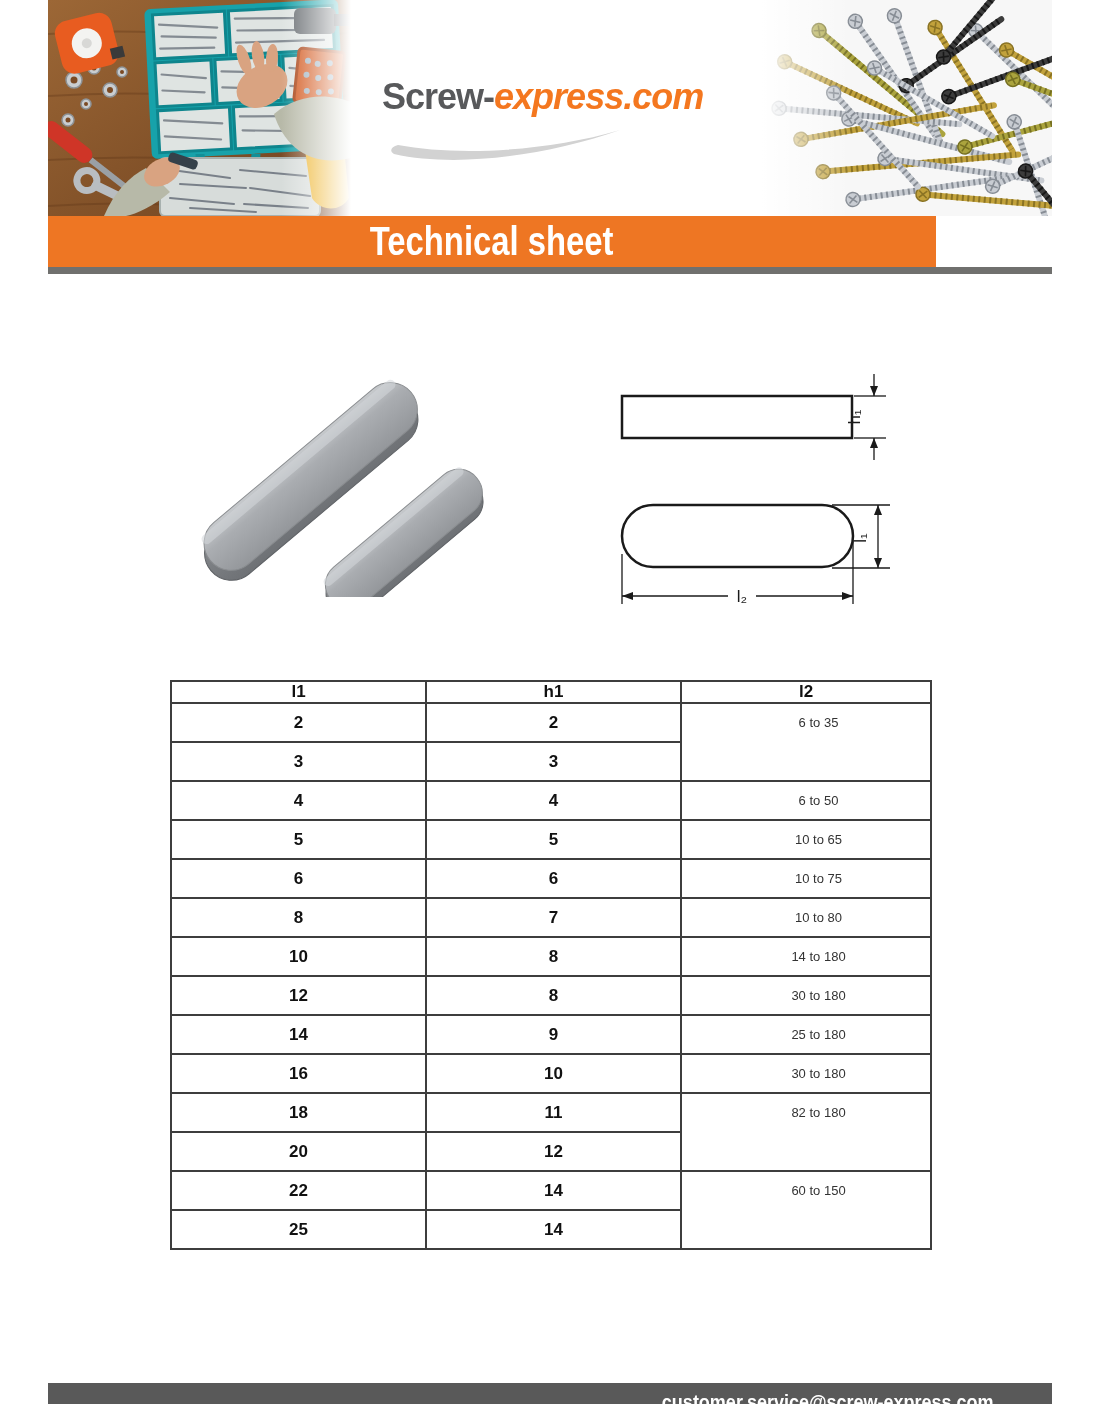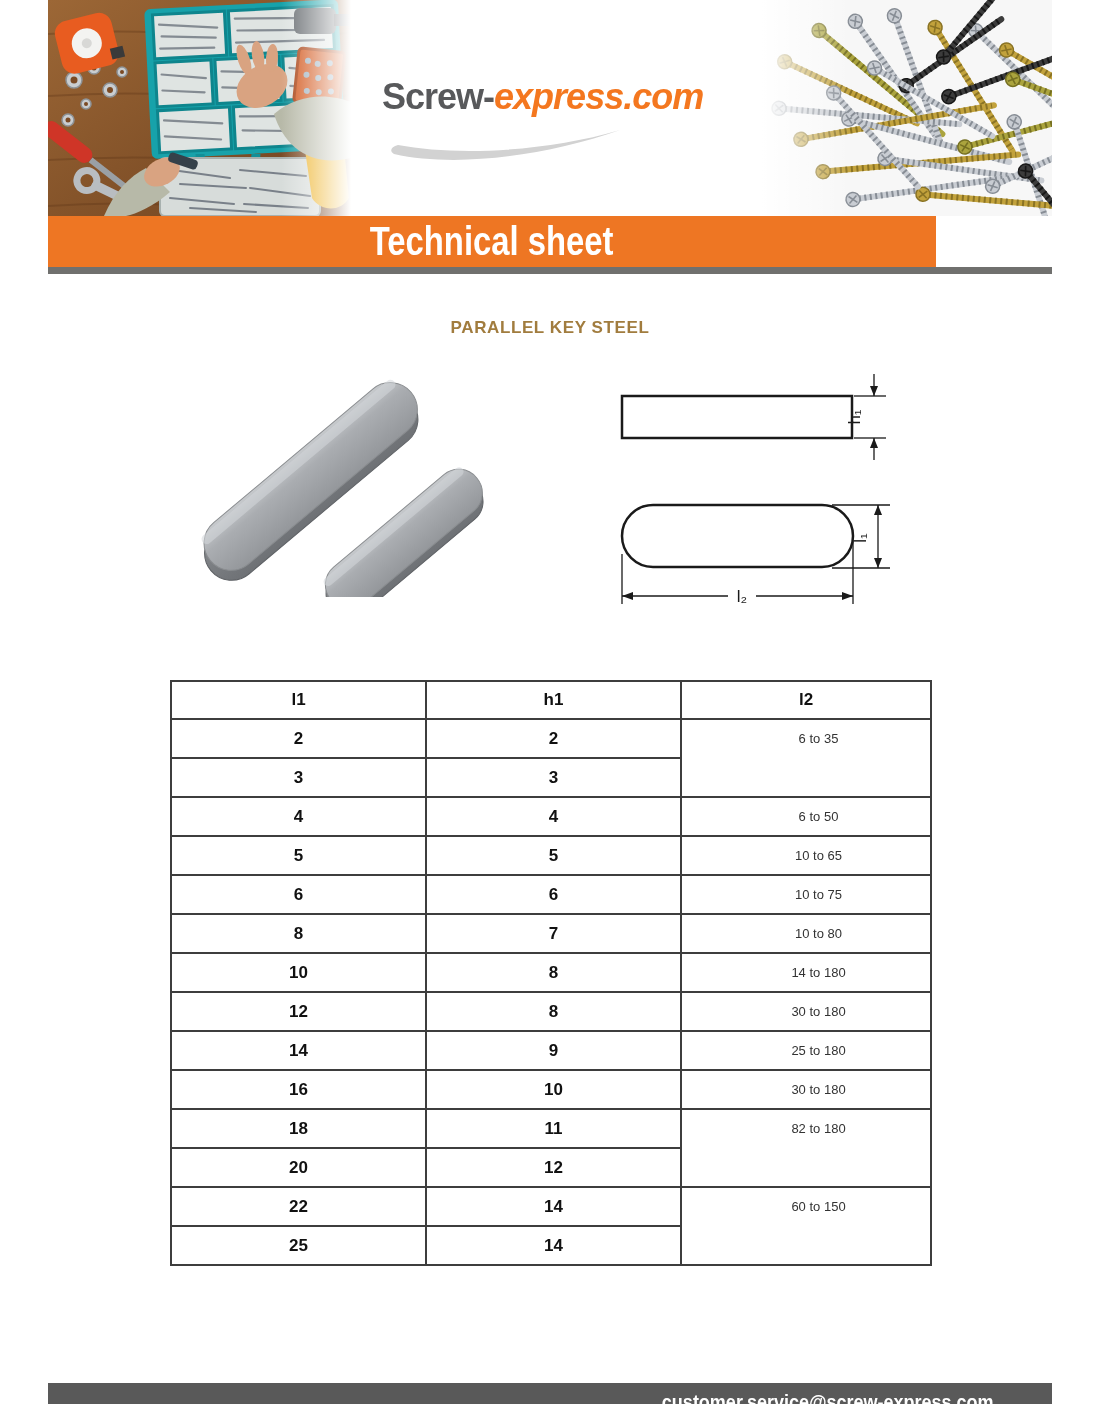--- a/index.html
+++ b/index.html
@@ -38,21 +38,21 @@
   .keys-photo   { position:absolute; left:158px; top:362px; }
   .drawing-side { position:absolute; left:608px; top:372px; }
   .drawing-top  { position:absolute; left:608px; top:492px; }
   .drawing-side text, .drawing-top text { font-family:"Liberation Sans", sans-serif;
         font-size:17px; fill:#1a1a1a; }
 
   
   table.dims { position:absolute; left:170px; top:680px; width:760px;
                border-collapse:collapse; table-layout:fixed; }
   table.dims th, table.dims td { border:2px solid #3d3d3d; text-align:center; }
-  table.dims th { height:38px; font-size:17px; font-weight:bold; color:#111; }
+  table.dims th { height:22px; font-size:17px; font-weight:bold; color:#111; }
   table.dims tbody tr { height:39px; }
   td.num   { font-size:17px; font-weight:bold; color:#111; }
   td.range { font-size:13px; font-weight:normal; color:#333;padding-left:25px; }
   td.merged { vertical-align:top; padding-top:11px; }
 
   
   .footer-bar { position:absolute; left:48px; top:1383px; width:1004px; height:21px;
                 background:#595959; text-align:right; }
   .footer-bar span { display:inline-block; margin-right:58px; line-height:39px;
                      color:#ffffff; font-size:20px; font-weight:bold;
@@ -389,21 +389,20 @@
     <rect width="90" height="216" fill="url(#fadeL)"></rect>
   </svg>
 </div>
 
 <div class="banner">
   <span>Technical sheet</span>
 </div>
 <div class="banner-stripe"></div>
 
 <div class="product-title">
-  <div class="pt-name">PARALLEL KEY STEEL</div>
 </div>
 
 <div class="keys-photo">
   <svg width="340" height="235" viewBox="0 0 340 235">
     <defs>
       <linearGradient id="keyTop" x1="0" y1="0" x2="0" y2="1">
         <stop offset="0" stop-color="#c7cacd"></stop>
           <stop offset=".35" stop-color="#aaadb1"></stop>
           <stop offset="1" stop-color="#94979b"></stop>
       </linearGradient>

